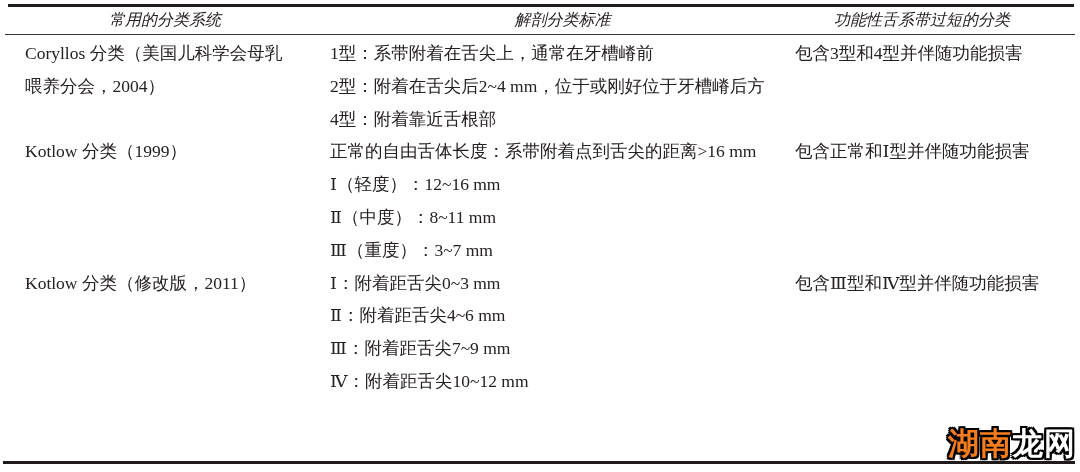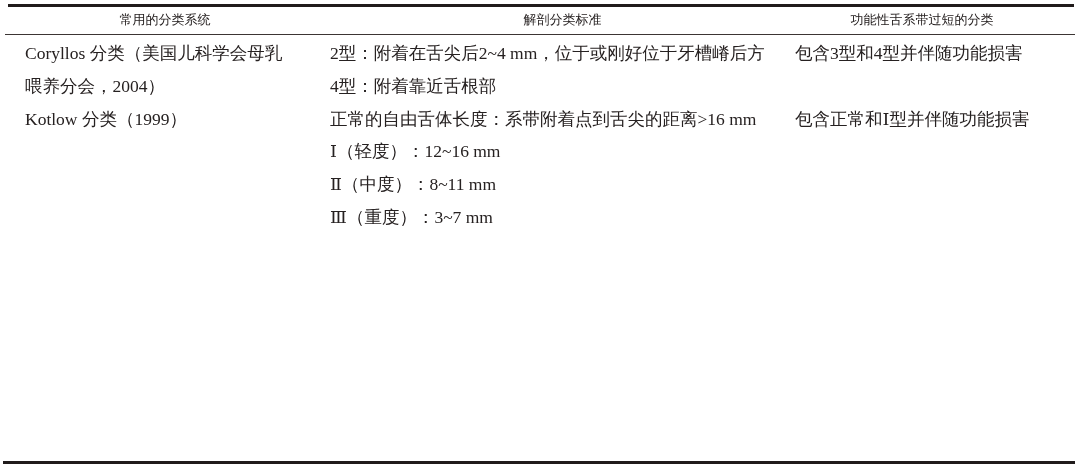--- a/index.html
+++ b/index.html
@@ -13,21 +13,22 @@
   }
   .rule { position:absolute; background:#201b1b; }
   .top-rule    { top:4px;  left:8px;  right:6px; height:3px; }
   .mid-rule    { top:34px; left:5px;  right:5px; height:1px; background:#3c3534; }
   .bottom-rule { top:461px;left:3px;  right:5px; height:3px; }
 
   .header-row {
     position:absolute; top:6px; left:0; right:0; height:28px;
     display:grid; grid-template-columns:330px 465px 1fr;
     align-items:center;
-    font-size:13px;
+    font-size:16px;
+    font-style:italic;
   }
   .header-row .h { text-align:center; white-space:nowrap; }
   .header-row .h3 { padding-right:31px; }
 
   .body { position:absolute; top:36px; left:0; right:16px; padding-top:1px; }
   .section { display:grid; grid-template-columns:330px 465px 1fr; }
   .cell { font-size:17.5px; }
   .col1 { padding-left:25px; }
   .col3 { padding-right:24px; }
   .line { height:32.8px; line-height:32.8px; white-space:nowrap; }
@@ -58,20 +59,21 @@
 
   <div class="rule mid-rule"></div>
 
   <div class="body">
       <div class="section">
         <div class="cell col1">
           <div class="line">Coryllos 分类（美国儿科学会母乳</div>
           <div class="line">喂养分会，2004）</div>
         </div>
         <div class="cell col2">
+          <div class="line">1型：系带附着在舌尖上，通常在牙槽嵴前</div>
           <div class="line">2型：附着在舌尖后2~4 mm，位于或刚好位于牙槽嵴后方</div>
           <div class="line">4型：附着靠近舌根部</div>
         </div>
         <div class="cell col3">
           <div class="line">包含3型和4型并伴随功能损害</div>
         </div>
       </div>
       <div class="section">
         <div class="cell col1">
           <div class="line">Kotlow 分类（1999）</div>
@@ -79,17 +81,34 @@
         <div class="cell col2">
           <div class="line">正常的自由舌体长度：系带附着点到舌尖的距离&gt;16 mm</div>
           <div class="line">Ⅰ（轻度）：12~16 mm</div>
           <div class="line">Ⅱ（中度）：8~11 mm</div>
           <div class="line">Ⅲ（重度）：3~7 mm</div>
         </div>
         <div class="cell col3">
           <div class="line">包含正常和Ⅰ型并伴随功能损害</div>
         </div>
       </div>
+      <div class="section">
+        <div class="cell col1">
+          <div class="line">Kotlow 分类（修改版，2011）</div>
+        </div>
+        <div class="cell col2">
+          <div class="line">Ⅰ：附着距舌尖0~3 mm</div>
+          <div class="line">Ⅱ：附着距舌尖4~6 mm</div>
+          <div class="line">Ⅲ：附着距舌尖7~9 mm</div>
+          <div class="line">Ⅳ：附着距舌尖10~12 mm</div>
+        </div>
+        <div class="cell col3">
+          <div class="line">包含Ⅲ型和Ⅳ型并伴随功能损害</div>
+        </div>
+      </div>
     </div>
 
   <div class="rule bottom-rule"></div>
 
+  <div class="watermark">
+    <span style="color: rgb(245, 125, 29);">湖南</span><span style="color: rgb(255, 255, 255);">龙网</span>
+  </div>
 </div>
 
 </body></html>

